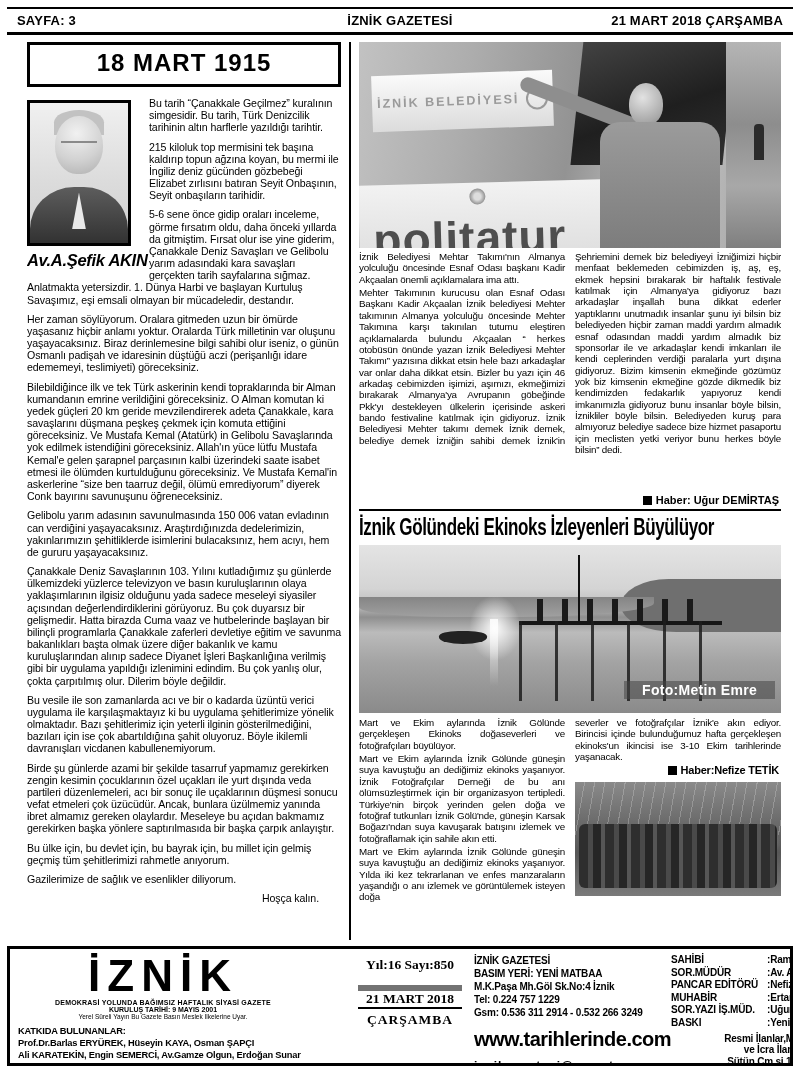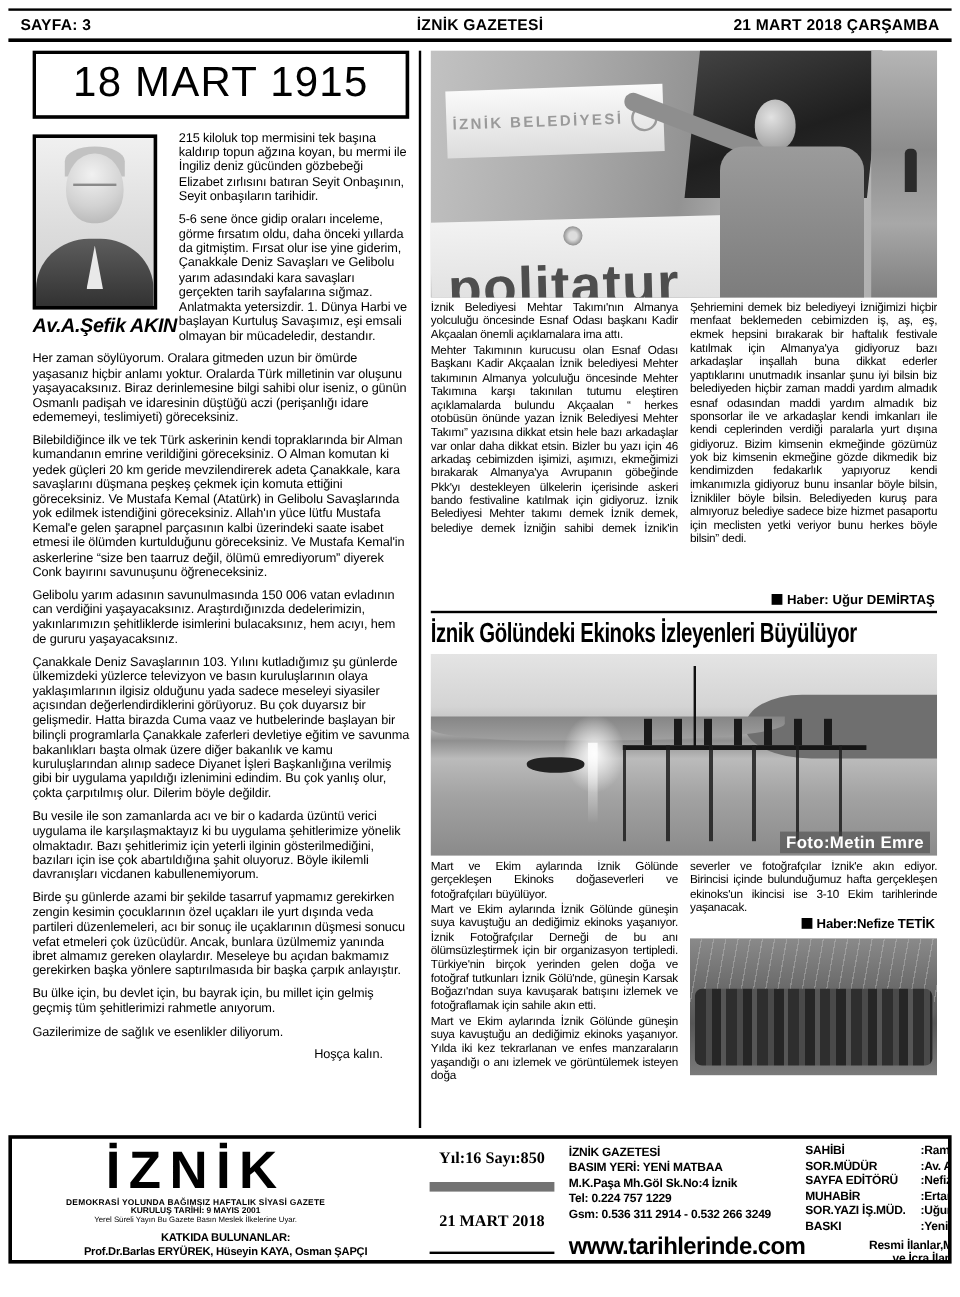--- a/index.html
+++ b/index.html
@@ -17,21 +17,21 @@
   }
   .header .center { position:absolute; left:50%; transform:translateX(-50%); }
   
   .main { display:flex; margin:7px 14px 0 22px; height:898px; overflow:hidden; }
   .col-left { width:322px; padding-right:8px; overflow:hidden; }
   .vdivider { width:2px; background:#000; flex:none; }
   .col-right { width:430px; padding-left:8px; overflow:hidden; }
 
   
   .title-box { border:3px solid #000; text-align:center; padding:4px 0 7px; margin-bottom:10px; }
-  .title-box span { font-size:35px; font-weight:400; letter-spacing:1px; }
+  .title-box span { font-size:24px; font-weight:700; letter-spacing:1px; }
   .portrait-wrap { float:left; width:112px; margin:3px 10px 0 0;font-style:italic; }
   .portrait { width:104px; height:146px; border:3px solid #000; position:relative; overflow:hidden;
               background:linear-gradient(180deg,#f0f0f0,#dcdcdc 55%,#cfcfcf); }
   .port-hair { position:absolute; left:24%; top:5%; width:52%; height:18%; border-radius:50% 50% 0 0; background:#c2c2c2; }
   .port-head { position:absolute; left:26%; top:9%; width:48%; height:42%; border-radius:50% 50% 46% 46%;
                background:radial-gradient(circle at 45% 30%,#f1f1f1,#d2d2d2 55%,#aeaeae); }
   .port-glasses { position:absolute; left:32%; top:27%; width:36%; height:7px; border-top:2px solid #8a8a8a; }
   .port-suit { position:absolute; left:0; bottom:0; width:100%; height:40%;
                background:linear-gradient(#5d5d5d,#323232); border-radius:45% 45% 0 0 / 75% 75% 0 0; }
   .port-shirt { position:absolute; left:43%; bottom:10%; width:14%; height:26%; background:#e9e9e9;
@@ -87,48 +87,48 @@
             background:radial-gradient(ellipse,rgba(255,255,255,.95),rgba(255,255,255,0) 70%); }
   .p2-sunline { position:absolute; left:31%; top:44%; width:8px; height:40%;
                 background:linear-gradient(rgba(255,255,255,.85),rgba(255,255,255,0)); }
   .p2-pole { position:absolute; left:52%; top:6%; width:2px; height:40%; background:#111; }
   .p2-people { position:absolute; left:40%; top:32%; width:42%; height:13%;
                background:repeating-linear-gradient(90deg,transparent 0 9px,#1a1a1a 9px 15px,transparent 15px 25px); }
   .p2-deck { position:absolute; left:38%; top:45%; width:48%; height:4px; background:#161616; }
   .p2-legs { position:absolute; left:38%; top:45%; width:48%; height:48%;
              background:repeating-linear-gradient(90deg,#1d1d1d 0 3px,transparent 3px 36px); opacity:.85; }
   .p2-boat { position:absolute; left:19%; top:51%; width:48px; height:13px; background:#222; border-radius:40% 40% 50% 50%; }
-  .photo-credit { position:absolute; right:6px; bottom:2px; color:#fff; font-weight:bold; font-size:14px;
-                  background:rgba(70,70,70,.55); padding:1px 5px; letter-spacing:.3px; }
+  .photo-credit { position:absolute; right:6px; bottom:14px; color:#fff; font-weight:bold; font-size:14px;
+                  background:rgba(70,70,70,.55); padding:1px 18px; letter-spacing:.3px; }
 
   
   .bottom-section { display:flex; gap:10px; margin-top:2px; height:196px; overflow:hidden; }
   .bs-col { width:50%; font-size:9.8px; line-height:1.16; letter-spacing:-0.2px; text-align:justify; }
   .bs-col p { margin:0 0 2px; }
   .photo3 { height:114px; margin-top:5px;
             background:linear-gradient(180deg,#8a8a8a 0%,#6b6b6b 35%,#575757 62%,#7a7a7a 100%); }
   .p3-willow { position:absolute; left:0; right:0; top:0; height:46%;
                background:repeating-linear-gradient(100deg,transparent 0 9px,rgba(205,205,205,.35) 9px 10px); }
   .p3-sky { position:absolute; right:0; bottom:30%; width:34%; height:34%;
             background:radial-gradient(rgba(195,195,195,.8),transparent 70%); }
   .p3-people { position:absolute; left:2%; right:2%; bottom:7%; height:56%; border-radius:6px;
                background:repeating-linear-gradient(90deg,#2e2e2e 0 9px,#4a4a4a 9px 14px,#262626 14px 22px,#565656 22px 26px); }
 
   
-  .footer { border:3px solid #000; margin:6px 2px 0; height:107px; display:flex; padding:5px 8px 3px; overflow:hidden; }
+  .footer { border:3px solid #000; margin:6px 2px 0; height:120px; display:flex; padding:5px 8px 3px; overflow:hidden; }
   .f-left { width:340px; flex:none; }
   .logo-block { width:290px; text-align:center; }
   .f-logo { font-size:44px; font-weight:900; letter-spacing:7px; line-height:1; }
   .f-tag1 { font-size:7px; font-weight:bold; margin-top:1px; letter-spacing:.2px; }
   .f-tag2 { font-size:7px; font-weight:bold; }
   .f-tag3 { font-size:6.5px; }
-  .contributors { margin-top:5px; font-size:9.3px; font-weight:bold; line-height:1.3; letter-spacing:-0.2px;text-align:center; }
+  .contributors { margin-top:5px; font-size:9.3px; font-weight:bold; line-height:1.3; letter-spacing:-0.2px; }
   .f-issue { width:104px; flex:none; text-align:center; font-family:"Liberation Serif", serif; font-weight:bold; padding-top:3px; }
   .f-issue .i1 { font-size:13.5px; }
-  .f-issue .i2 { font-size:13.5px; border-top:8px solid #737373; border-bottom:2px solid #000; padding:17px 0; margin-top:12px; }
+  .f-issue .i2 { font-size:13.5px; border-top:6px solid #737373; border-bottom:2px solid #000; padding:0 0; margin-top:12px; }
   .f-issue .i3 { font-size:13.5px; padding-top:3px; letter-spacing:1px; }
   .f-press { flex:1; padding-left:12px; font-size:10px; font-weight:bold; line-height:1.3; letter-spacing:-0.2px; }
   .website { font-size:20px; font-weight:900; text-align:center; margin-top:7px; letter-spacing:-0.5px; }
   .email { font-size:12px; font-weight:bold; letter-spacing:1px; margin-top:7px; }
   .f-staff { width:212px; flex:none; font-size:10px; font-weight:bold; line-height:1.26; letter-spacing:-0.2px; }
   .staff-row { display:flex; }
   .staff-label { width:96px; flex:none; }
   .ads { text-align:center; margin-top:3px; line-height:1.18; font-size:10px; }
   .disclaimer { font-size:6.6px; text-align:center; margin-top:2px; font-weight:bold; white-space:nowrap; }
 </style>
@@ -153,20 +153,21 @@
         <div class="portrait">
           <div class="port-hair"></div>
           <div class="port-head"></div>
           <div class="port-glasses"></div>
           <div class="port-suit"></div>
           <div class="port-shirt"></div>
         </div>
         <div class="portrait-caption">Av.A.Şefik AKIN</div>
       </div>
       <div class="left-body">
+          <p>Bu tarih “Çanakkale Geçilmez” kuralının simgesidir. Bu tarih, Türk Denizcilik tarihinin altın harflerle yazıldığı tarihtir.</p>
           <p>215 kiloluk top mermisini tek başına kaldırıp topun ağzına koyan, bu mermi ile İngiliz deniz gücünden gözbebeği Elizabet zırlısını batıran Seyit Onbaşının, Seyit onbaşıların tarihidir.</p>
           <p>5-6 sene önce gidip oraları inceleme, görme fırsatım oldu, daha önceki yıllarda da gitmiştim. Fırsat olur ise yine giderim, Çanakkale Deniz Savaşları ve Gelibolu yarım adasındaki kara savaşları gerçekten tarih sayfalarına sığmaz. Anlatmakta yetersizdir. 1. Dünya Harbi ve başlayan Kurtuluş Savaşımız, eşi emsali olmayan bir mücadeledir, destandır.</p>
           <p>Her zaman söylüyorum. Oralara gitmeden uzun bir ömürde yaşasanız hiçbir anlamı yoktur. Oralarda Türk milletinin var oluşunu yaşayacaksınız. Biraz derinlemesine bilgi sahibi olur iseniz, o günün Osmanlı padişah ve idaresinin düştüğü aczi (perişanlığı idare edememeyi, teslimiyeti) göreceksiniz.</p>
           <p>Bilebildiğince ilk ve tek Türk askerinin kendi topraklarında bir Alman kumandanın emrine verildiğini göreceksiniz. O Alman komutan ki yedek güçleri 20 km geride mevzilendirerek adeta Çanakkale, kara savaşlarını düşmana peşkeş çekmek için komuta ettiğini göreceksiniz. Ve Mustafa Kemal (Atatürk) in Gelibolu Savaşlarında yok edilmek istendiğini göreceksiniz. Allah'ın yüce lütfu Mustafa Kemal'e gelen şarapnel parçasının kalbi üzerindeki saate isabet etmesi ile ölümden kurtulduğunu göreceksiniz. Ve Mustafa Kemal'in askerlerine “size ben taarruz değil, ölümü emrediyorum” diyerek Conk bayırını savunuşunu öğreneceksiniz.</p>
           <p>Gelibolu yarım adasının savunulmasında 150 006 vatan evladının can verdiğini yaşayacaksınız. Araştırdığınızda dedelerimizin, yakınlarımızın şehitliklerde isimlerini bulacaksınız, hem acıyı, hem de gururu yaşayacaksınız.</p>
           <p>Çanakkale Deniz Savaşlarının 103. Yılını kutladığımız şu günlerde ülkemizdeki yüzlerce televizyon ve basın kuruluşlarının olaya yaklaşımlarının ilgisiz olduğunu yada sadece meseleyi siyasiler açısından değerlendirdiklerini görüyoruz. Bu çok duyarsız bir gelişmedir. Hatta birazda Cuma vaaz ve hutbelerinde başlayan bir bilinçli programlarla Çanakkale zaferleri devletiye eğitim ve savunma bakanlıkları başta olmak üzere diğer bakanlık ve kamu kuruluşlarından alınıp sadece Diyanet İşleri Başkanlığına verilmiş gibi bir uygulama yapıldığı izlenimini edindim. Bu çok yanlış olur, çokta çarpıtılmış olur. Dilerim böyle değildir.</p>
           <p>Bu vesile ile son zamanlarda acı ve bir o kadarda üzüntü verici uygulama ile karşılaşmaktayız ki bu uygulama şehitlerimize yönelik olmaktadır. Bazı şehitlerimiz için yeterli ilginin gösterilmediğini, bazıları için ise çok abartıldığına şahit oluyoruz. Böyle ikilemli davranışları vicdanen kabullenemiyorum.</p>
           <p>Birde şu günlerde azami bir şekilde tasarruf yapmamız gerekirken zengin kesimin çocuklarının özel uçakları ile yurt dışında veda partileri düzenlemeleri, acı bir sonuç ile uçaklarının düşmesi sonucu vefat etmeleri çok üzücüdür. Ancak, bunlara üzülmemiz yanında ibret almamız gereken olaylardır. Meseleye bu açıdan bakmamız gerekirken başka yönlere saptırılmasıda bir başka çarpık anlayıştır.</p>
           <p>Bu ülke için, bu devlet için, bu bayrak için, bu millet için gelmiş geçmiş tüm şehitlerimizi rahmetle anıyorum.</p>
           <p>Gazilerimize de sağlık ve esenlikler diliyorum.</p>
@@ -285,21 +286,21 @@
       <div>
           <div class="staff-row">
           <span class="staff-label">SAHİBİ</span>
           <span>:Ramiz PANCAR</span>
         </div>
           <div class="staff-row">
           <span class="staff-label">SOR.MÜDÜR</span>
           <span>:Av. A.Şefik AKIN</span>
         </div>
           <div class="staff-row">
-          <span class="staff-label">SAYFA EDİTÖRÜ</span>
+          <span class="staff-label">PANCAR EDİTÖRÜ</span>
           <span>:Nefize Tetik</span>
         </div>
           <div class="staff-row">
           <span class="staff-label">MUHABİR</span>
           <span>:Ertan Tetik</span>
         </div>
           <div class="staff-row">
           <span class="staff-label">SOR.YAZI İŞ.MÜD.</span>
           <span>:Uğur Demirtaş</span>
         </div>

